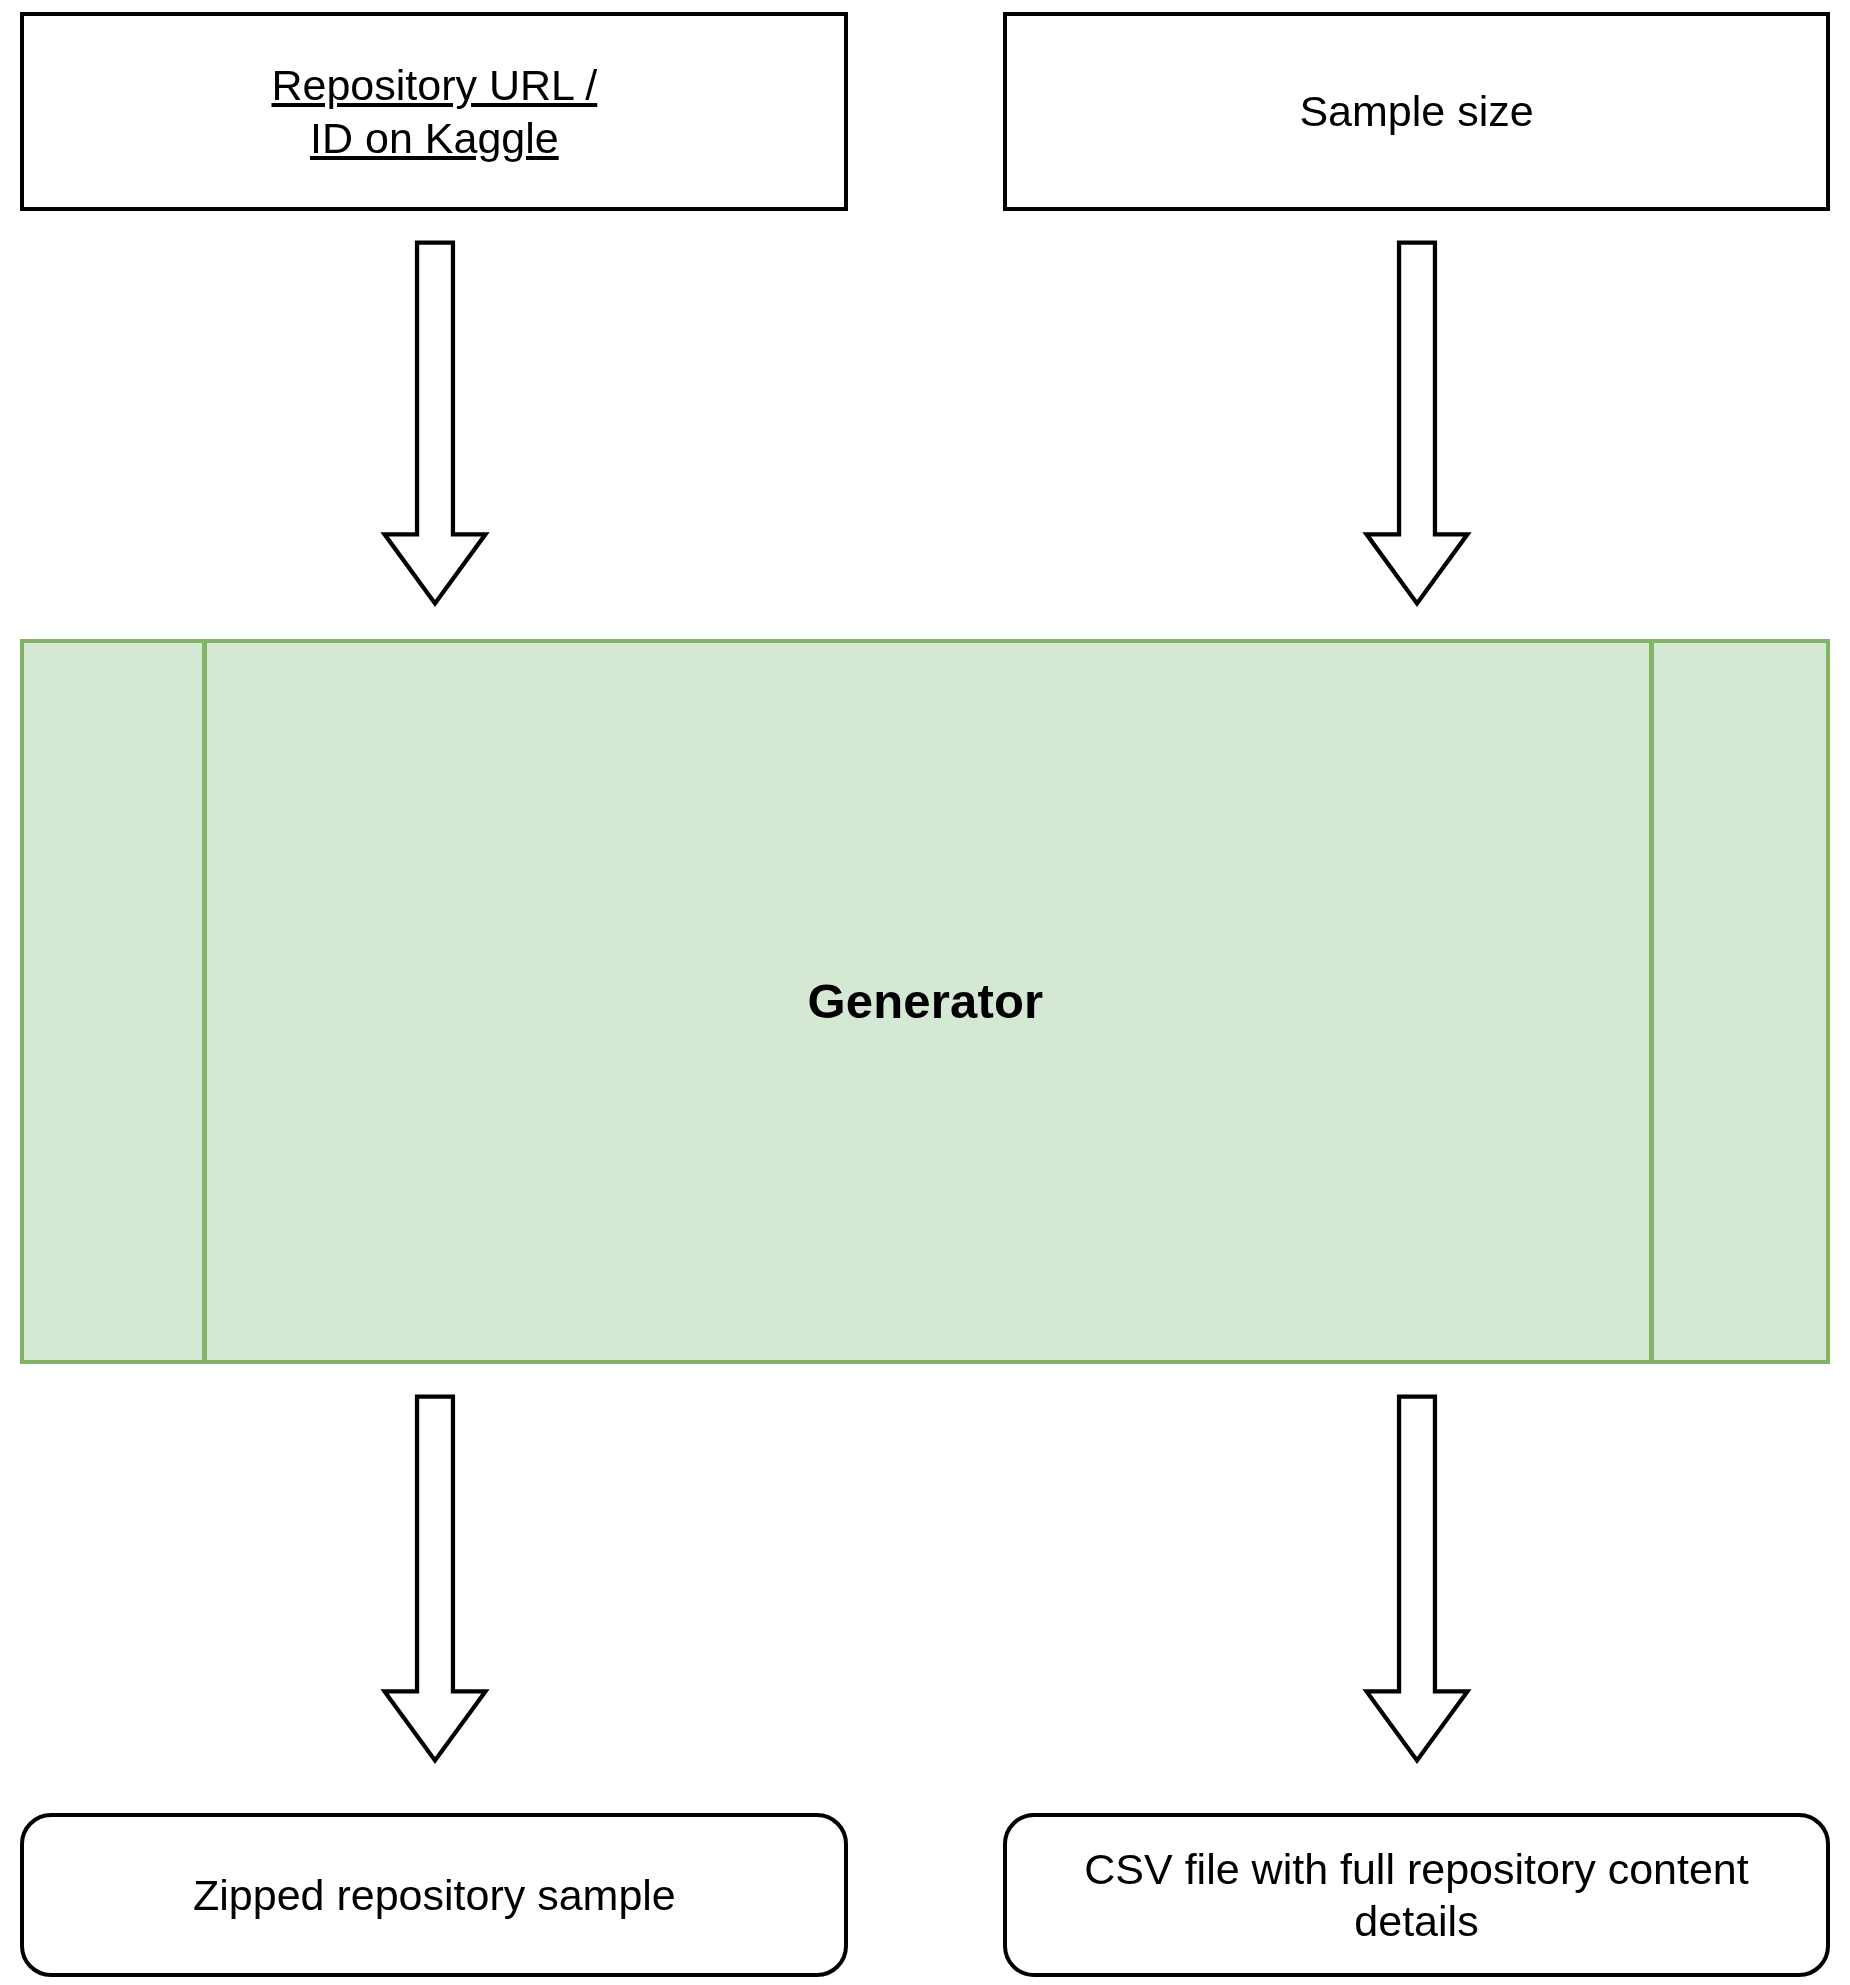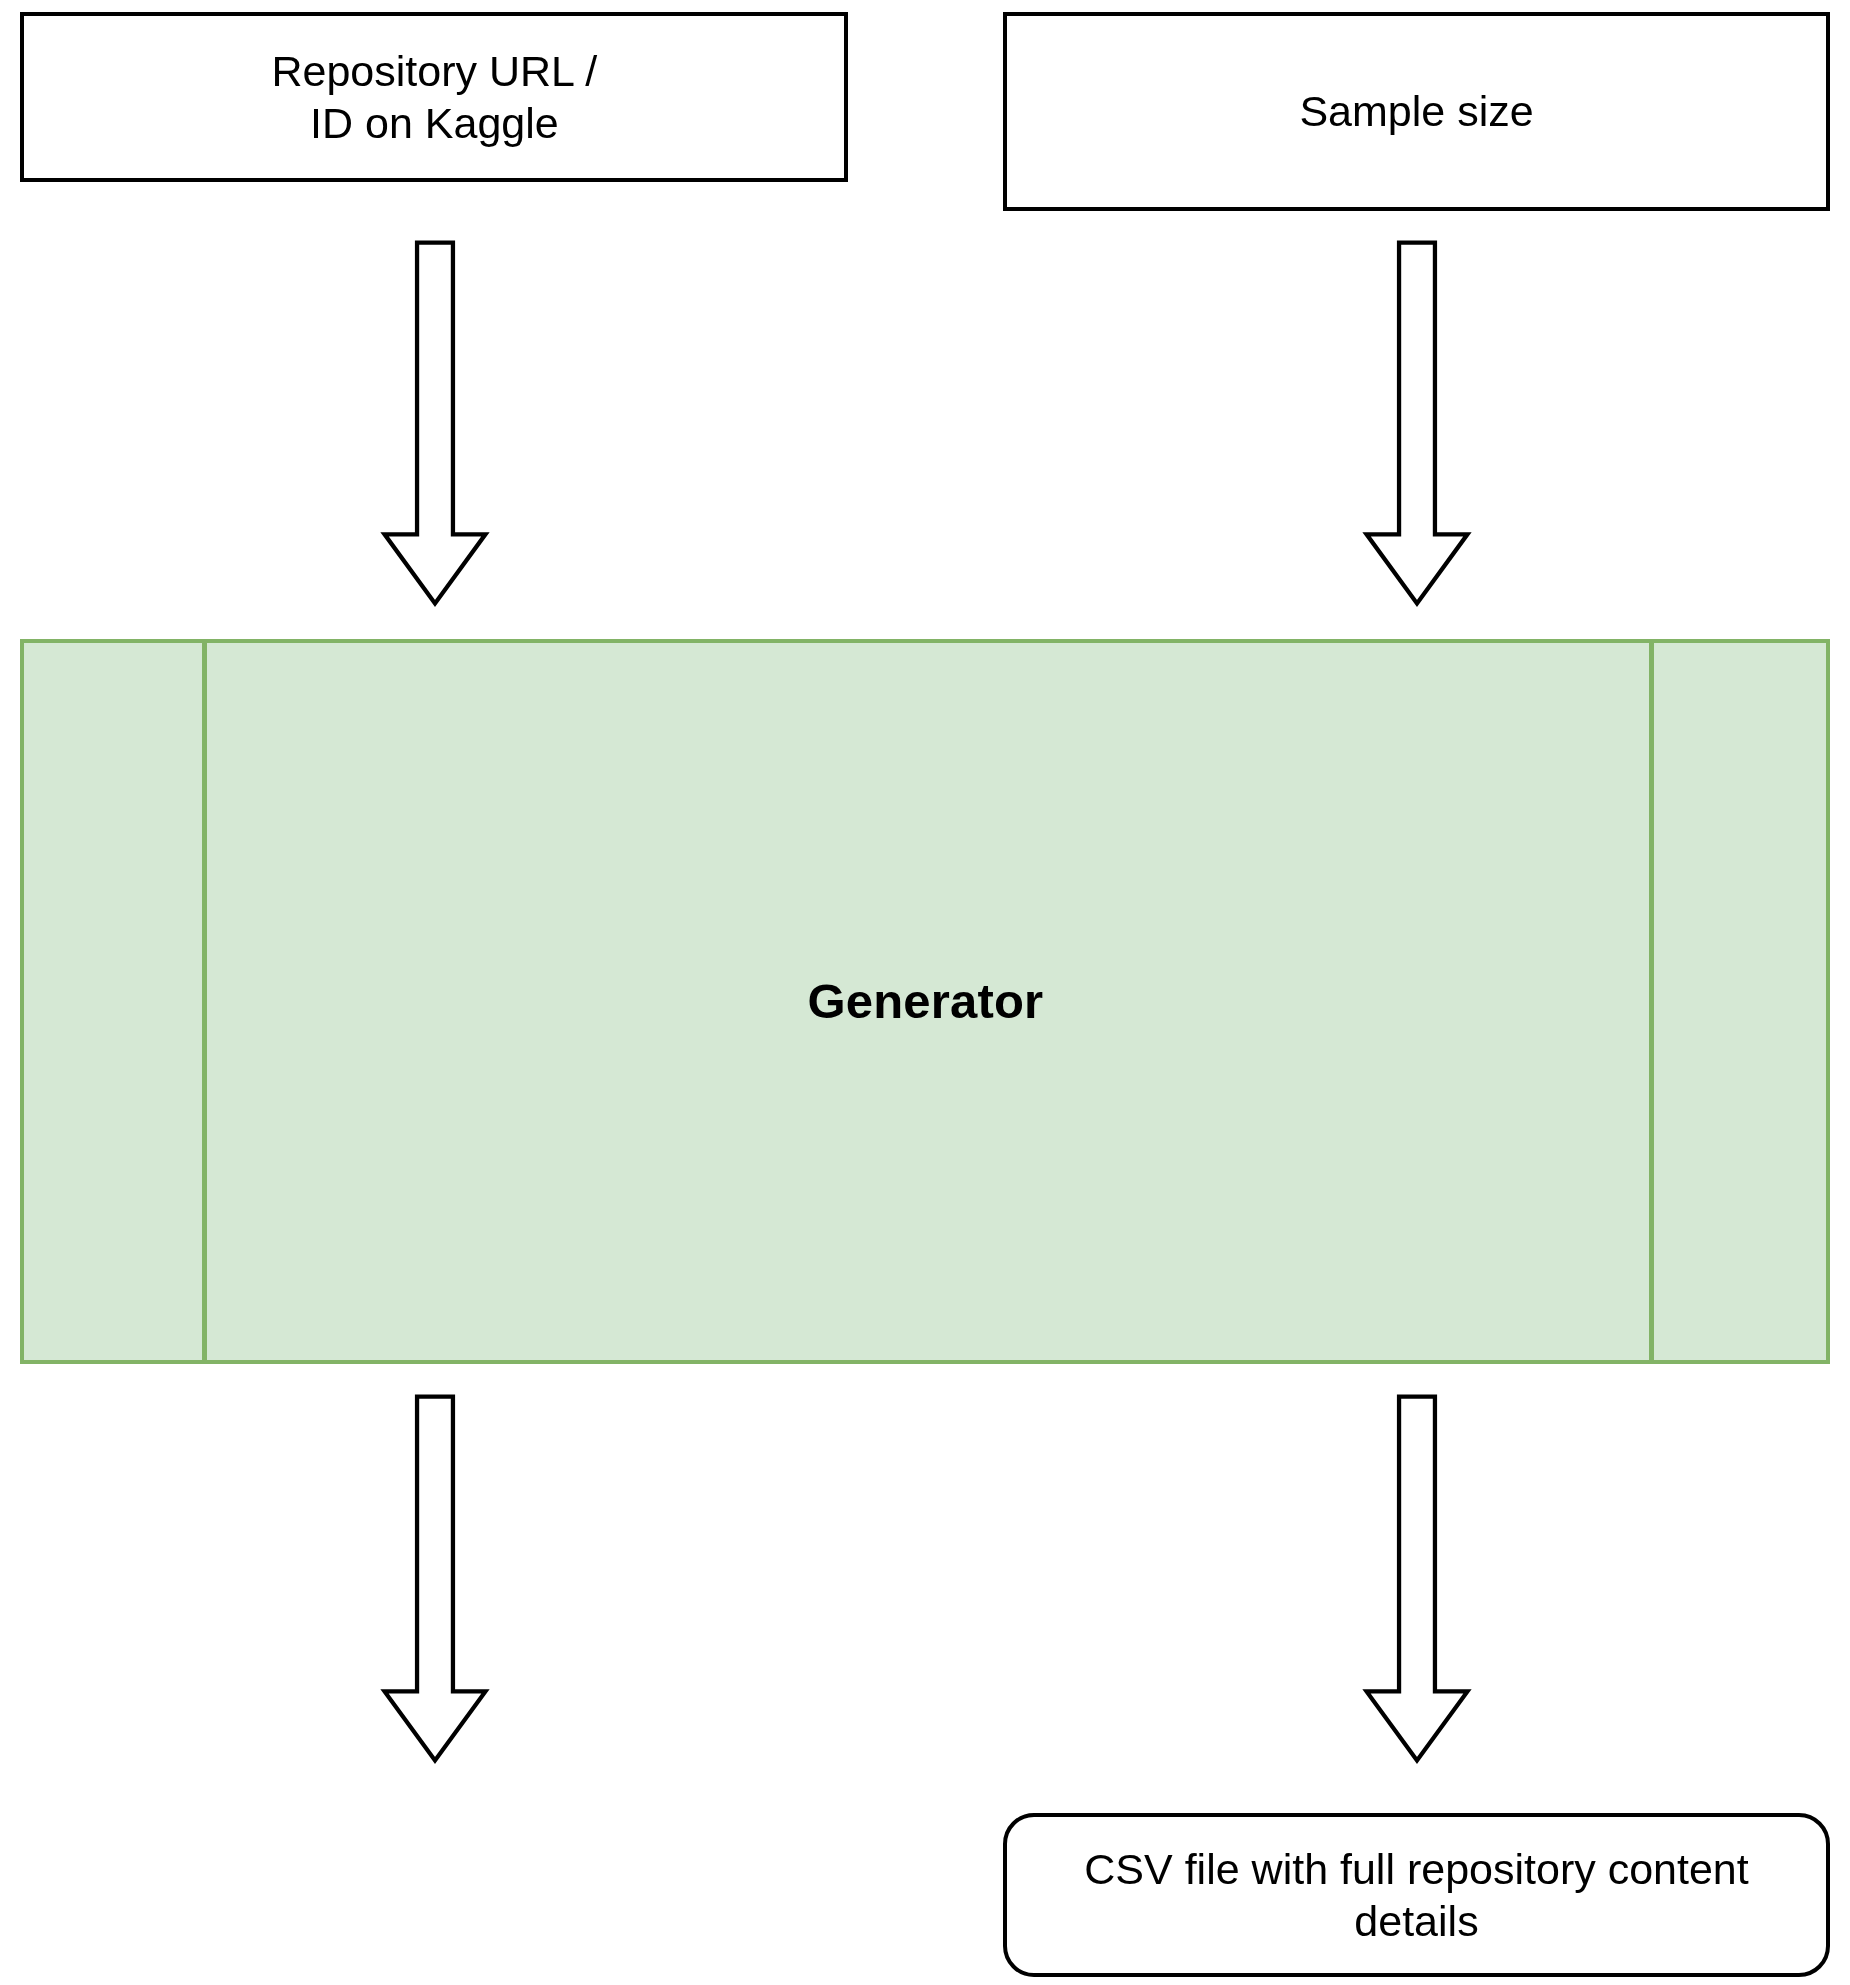--- a/index.html
+++ b/index.html
@@ -93,21 +93,21 @@
     stroke-width: 5;
     stroke-linejoin: miter;
     stroke-miterlimit: 10;
   }
 </style>
 </head>
 <body>
 
 <div id="diagram">
 
-  <div class="node box-input" style="left:20.4px; top:12px; width:828px; height:170px;">
+  <div class="node box-input" style="left:20.4px; top:12px; width:828px; height:199px;text-decoration:underline;">
     <span class="node-label">Repository URL /
 ID on Kaggle</span>
   </div>
 
   <div class="node box-input" style="left:1003px; top:12px; width:827px; height:199px;justify-content:center;">
     <span class="node-label">Sample size</span>
   </div>
 
   <div class="arrow" style="left:382px; top:241px; width:106px; height:365px;">
     <svg width="106" height="365" viewBox="0 0 124 428" preserveAspectRatio="none">
@@ -132,20 +132,23 @@
       <path class="arrow-shape" d="M 41 2 L 83 2 L 83 348 L 121 348 L 62 429 L 3 348 L 41 348 Z"></path>
     </svg>
   </div>
 
   <div class="arrow" style="left:1364px; top:1395px; width:106px; height:368px;">
     <svg width="106" height="368" viewBox="0 0 124 432" preserveAspectRatio="none">
       <path class="arrow-shape" d="M 41 2 L 83 2 L 83 348 L 121 348 L 62 429 L 3 348 L 41 348 Z"></path>
     </svg>
   </div>
 
+  <div class="node box-output" style="left:20.4px; top:1813px; width:828px; height:164px;">
+    <span class="node-label">Zipped repository sample</span>
+  </div>
 
   <div class="node box-output" style="left:1003px; top:1813px; width:827px; height:164px;">
     <span class="node-label">CSV file with full repository content
 details</span>
   </div>
 
 </div>
 
 
 </body></html>

